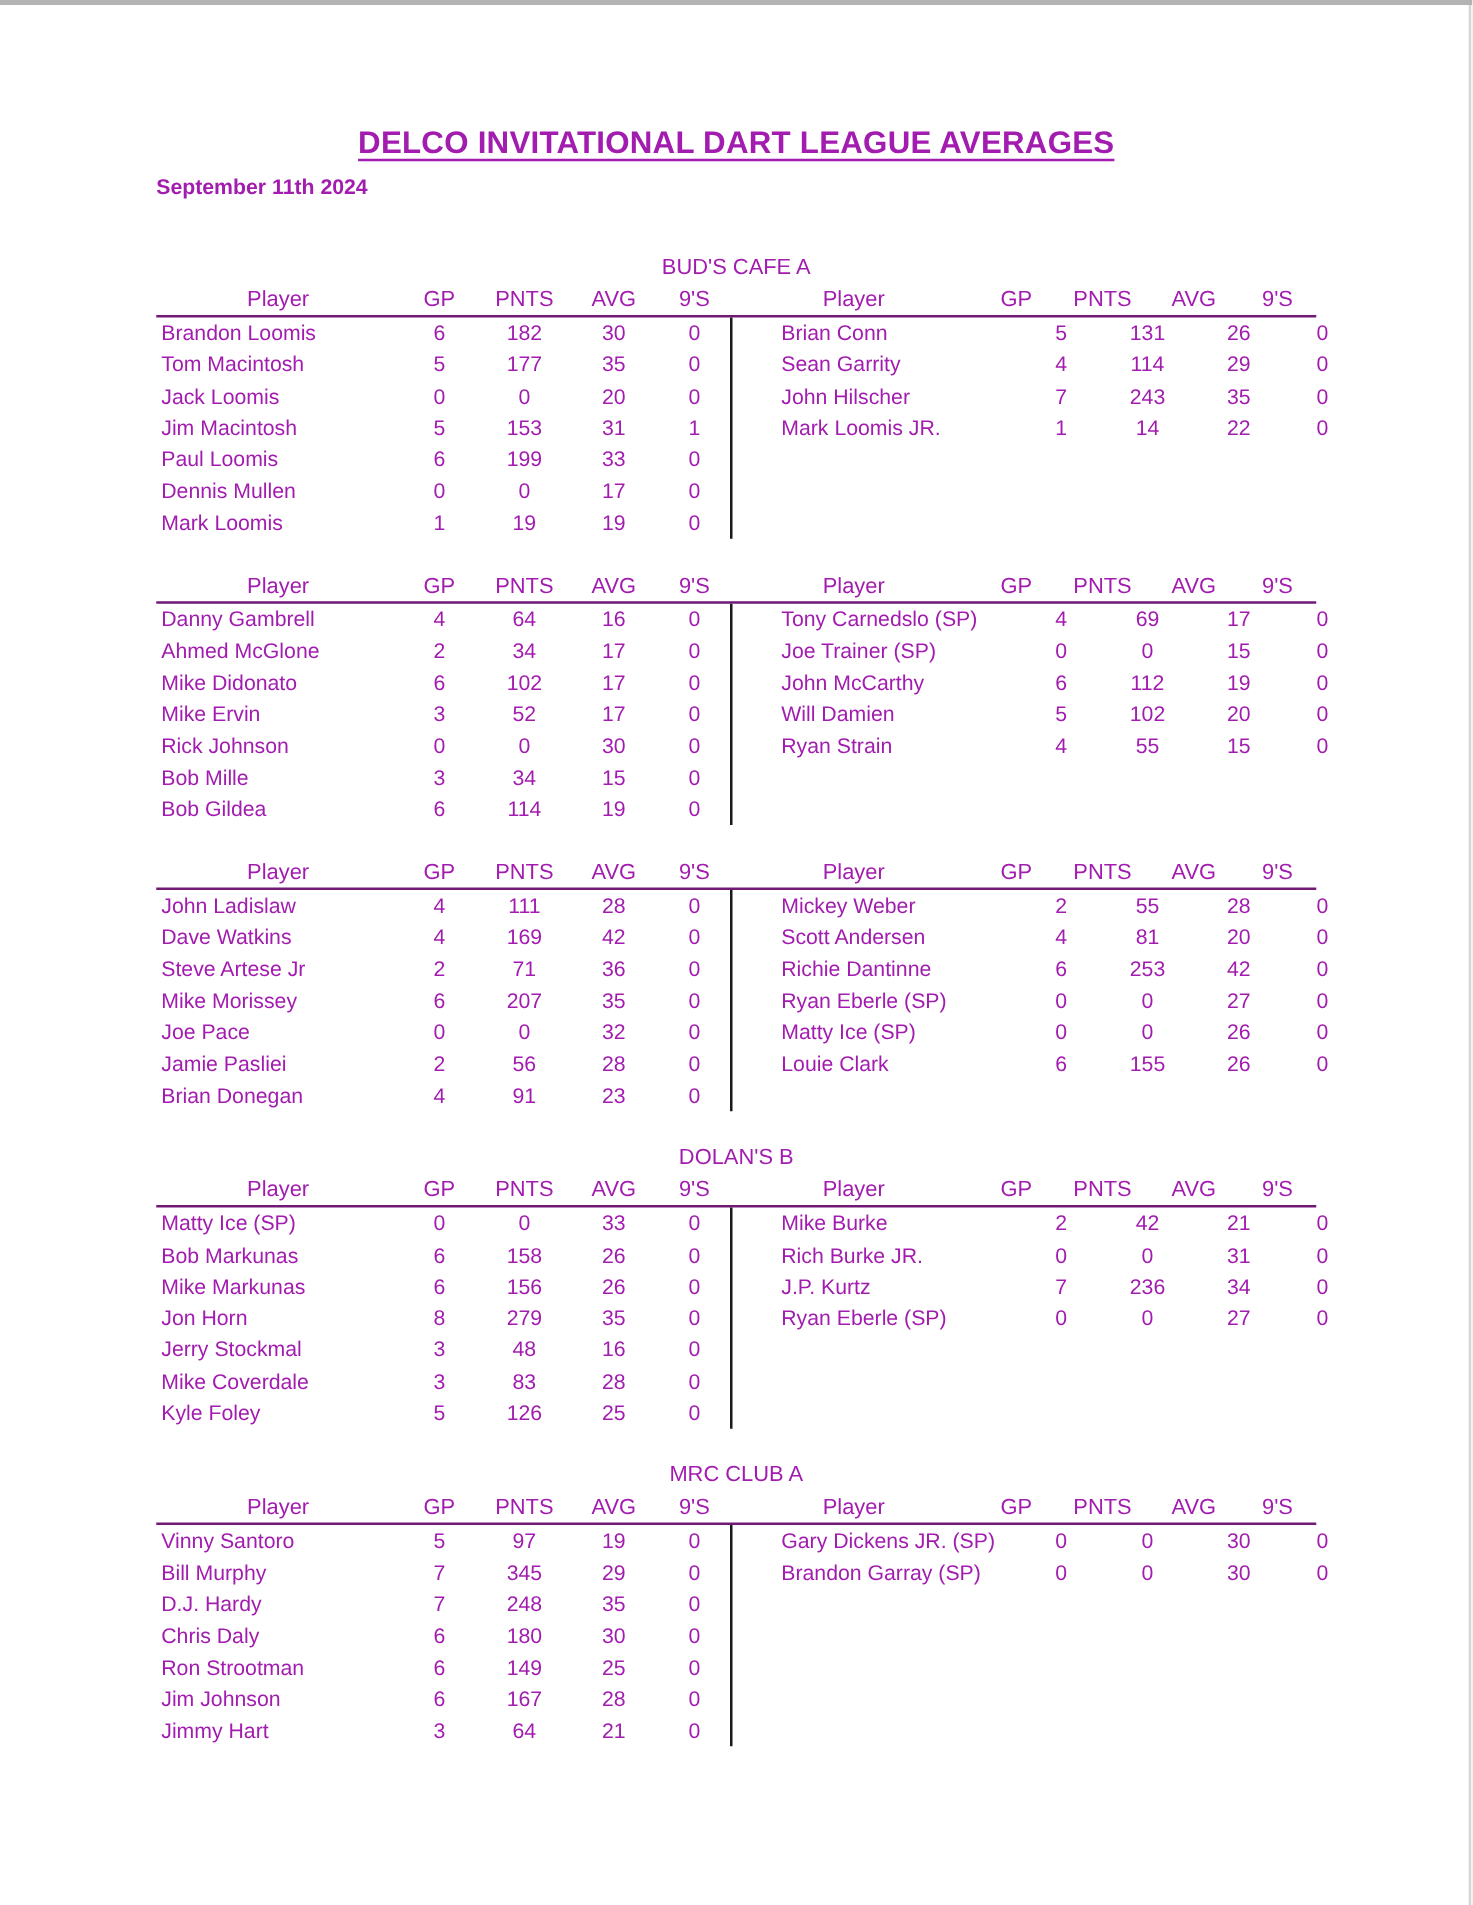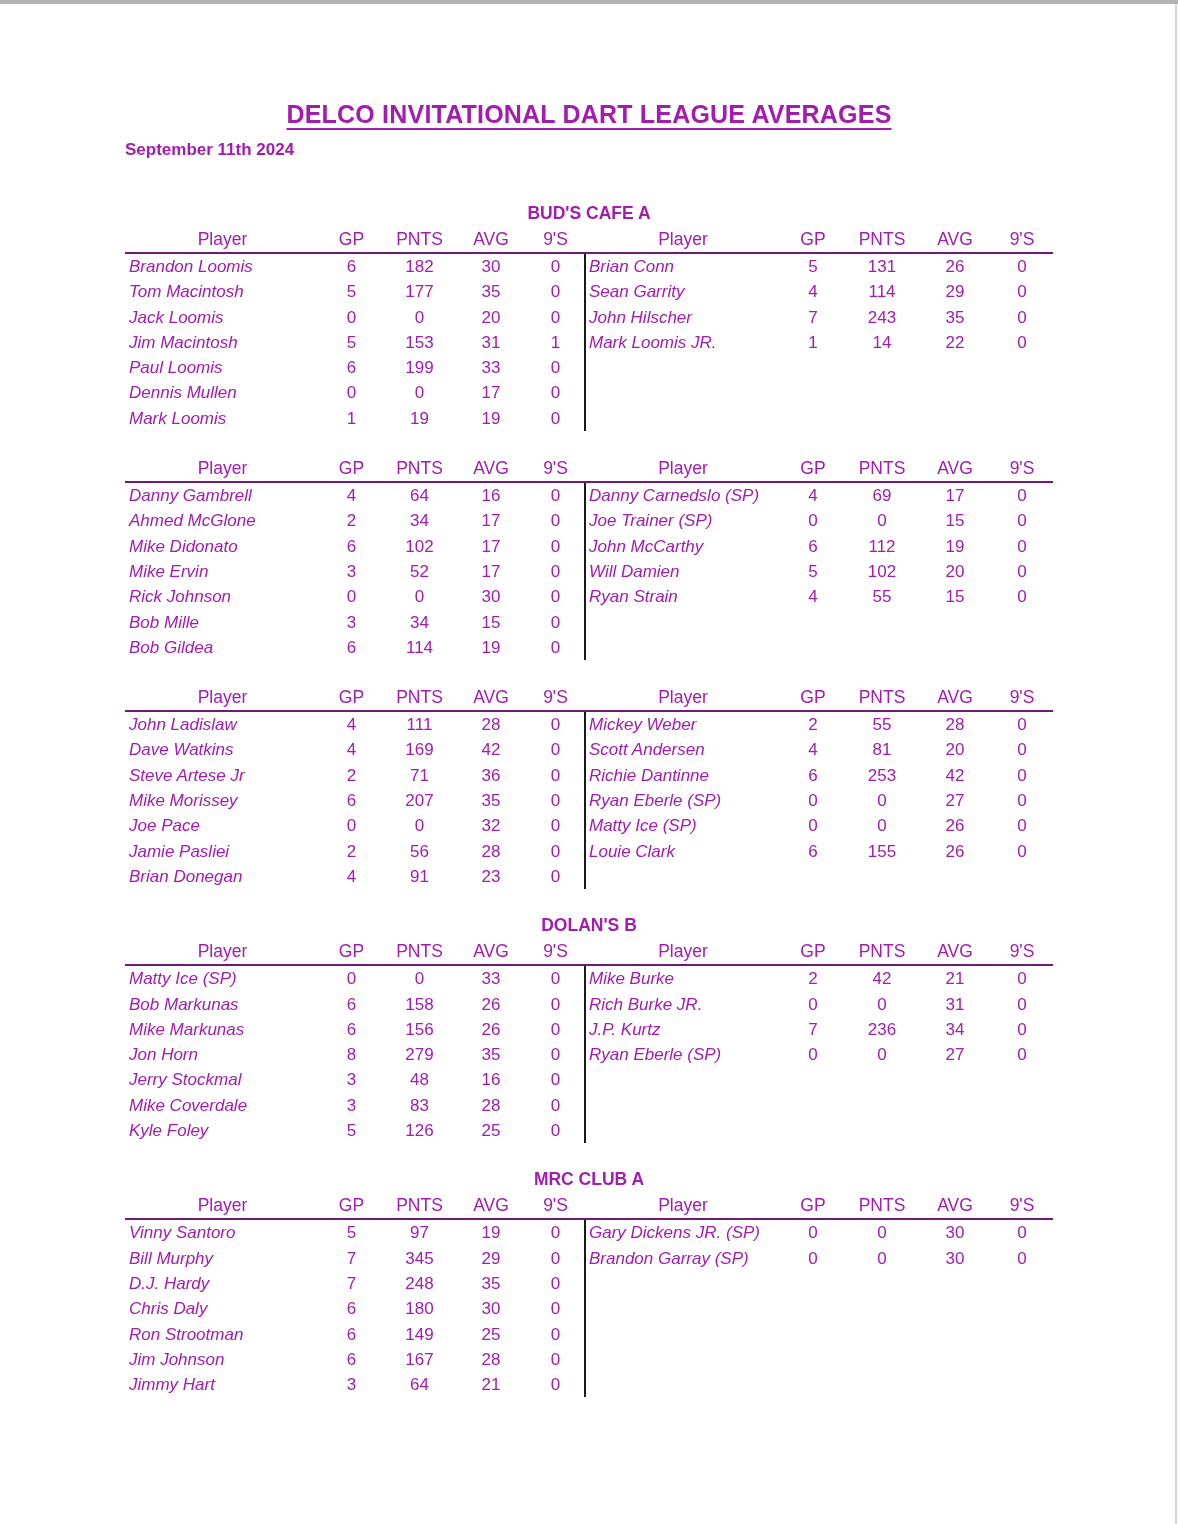--- a/index.html
+++ b/index.html
@@ -31,42 +31,42 @@
     text-underline-offset:5px;
     line-height:32px;
   }
   .doc-date {
     font-size:17px; font-weight:bold; text-align:left;
     margin-top:9px; line-height:22px;
   }
   .sections { margin-top:40px; }
   .section { margin-bottom:24px; }
   .section-title {
-    font-size:17.5px; font-weight:bold; text-align:center; line-height:25px;
+    font-size:17.5px; font-weight:normal; text-align:center; line-height:25px;
   }
   .header-row {
     display:flex;
     font-weight:normal; font-size:17.5px; line-height:26px;
     border-bottom:2px solid #701a75;
     align-items:center;
   }
   .half.left  { display:grid; grid-template-columns:195px 63px 73px 70px 59px; width:460px; }
   .half.right { display:grid; grid-template-columns:196px 64px 74px 72px 62px; width:468px; }
   .rows-area { position:relative; display:flex; align-items:stretch; }
   .rows-col.left  { width:460px; }
-  .rows-col.right { width:468px; }
+  .rows-col.right { width:468px;padding-left:36px; }
   .divider {
     position:absolute; left:459px; top:0; bottom:0; width:2px;
     background:#1a1a1a;
   }
   .row { display:grid; font-size:17px; line-height:25.3px; }
   .rows-col.left  .row { grid-template-columns:195px 63px 73px 70px 59px; }
   .rows-col.right .row { grid-template-columns:196px 64px 74px 72px 62px; }
   .cell.num, .cell.player-h { text-align:center; }
-  .cell.player { text-align:left; padding-left:4px; white-space:nowrap;font-style:italic; }
+  .cell.player { text-align:left; padding-left:4px; white-space:nowrap; }
 </style>
 </head>
 <body>
 
 <div class="page">
   <div class="top-strip"></div>
   <div class="right-edge"></div>
   <div class="content">
     <div class="doc-title">DELCO INVITATIONAL DART LEAGUE AVERAGES</div>
     <div class="doc-date">September 11th 2024</div>
@@ -240,21 +240,21 @@
                 <span class="cell player">Bob Gildea</span>
                 <span class="cell num">6</span>
                 <span class="cell num">114</span>
                 <span class="cell num">19</span>
                 <span class="cell num">0</span>
               </div>
             </div>
       <div class="divider"></div>
       <div class="rows-col right">
               <div class="row">
-                <span class="cell player">Danny Carnedslo (SP)</span>
+                <span class="cell player">Tony Carnedslo (SP)</span>
                 <span class="cell num">4</span>
                 <span class="cell num">69</span>
                 <span class="cell num">17</span>
                 <span class="cell num">0</span>
               </div>
               <div class="row">
                 <span class="cell player">Joe Trainer (SP)</span>
                 <span class="cell num">0</span>
                 <span class="cell num">0</span>
                 <span class="cell num">15</span>

